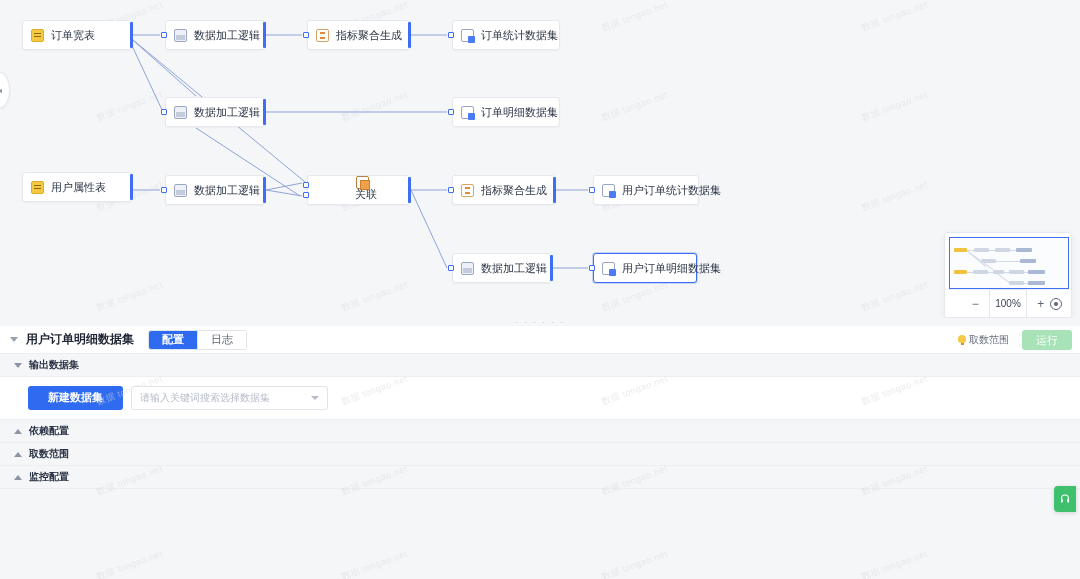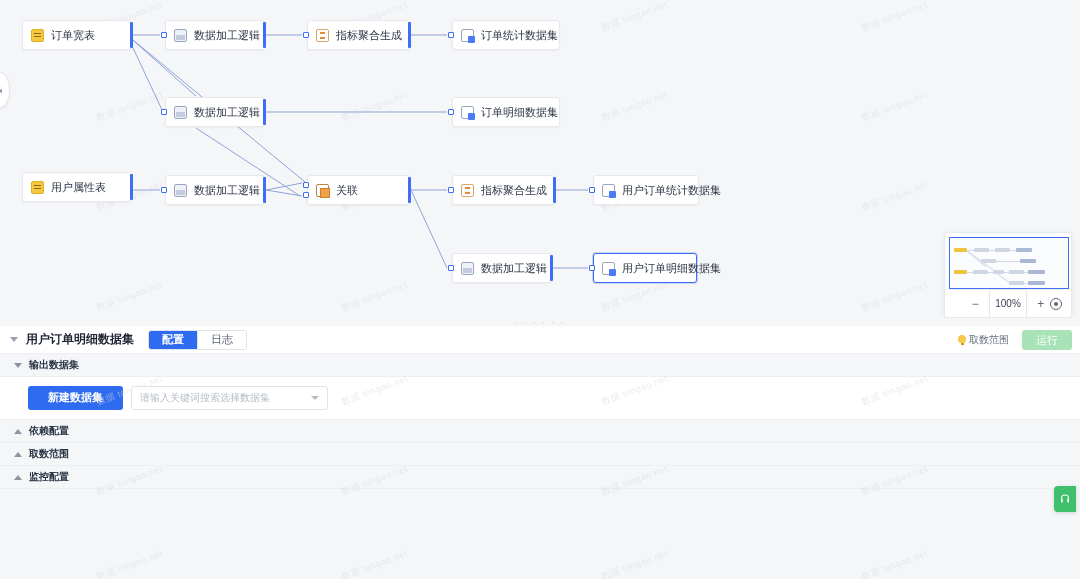--- a/index.html
+++ b/index.html
@@ -311,21 +311,21 @@
           <span class="nicon ic-table"></span>
           <span class="nlabel">用户属性表</span>
           <span class="port-out"></span>
         </div>
         <div class="node" style="left: 165px; top: 175px; width: 100px;">
           <span class="nicon ic-proc"></span>
           <span class="nlabel">数据加工逻辑</span>
           <span class="port-out"></span>
           <span class="port-in"></span>
         </div>
-        <div class="node" style="left: 307px; top: 175px; width: 103px;">
+        <div class="node" style="left: 307px; top: 175px; width: 103px; flex-direction: column;">
           <span class="nicon ic-join"></span>
           <span class="nlabel">关联</span>
           <span class="port-out"></span>
           <span class="port-in p1"></span>
           <span class="port-in p2"></span>
         </div>
         <div class="node" style="left: 452px; top: 175px; width: 103px;">
           <span class="nicon ic-metric"></span>
           <span class="nlabel">指标聚合生成</span>
           <span class="port-out"></span>

